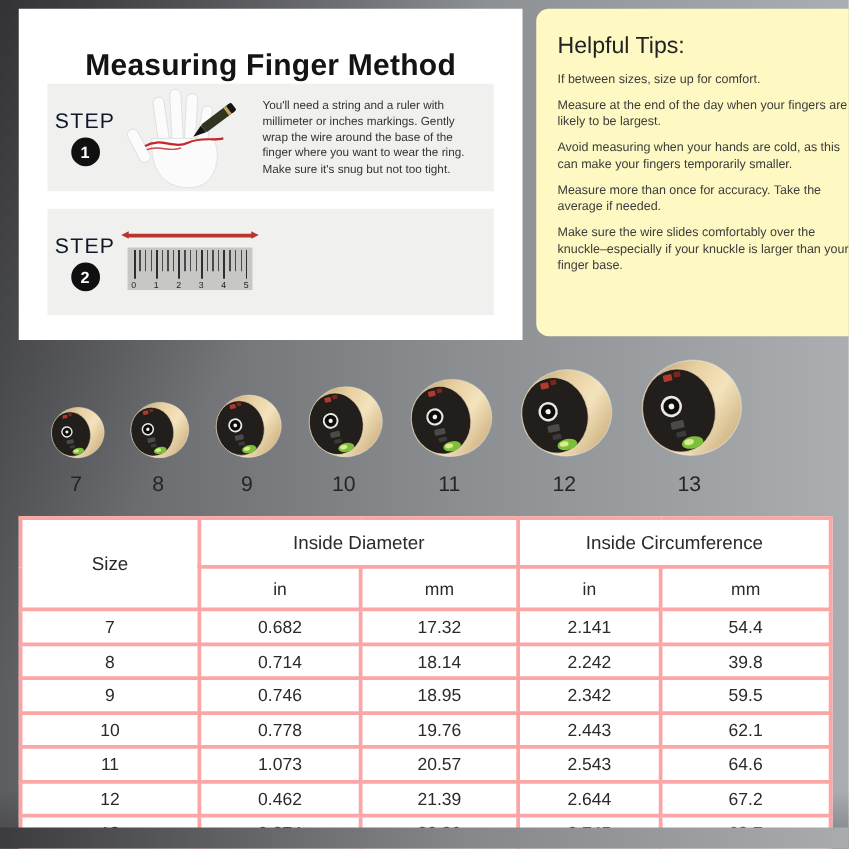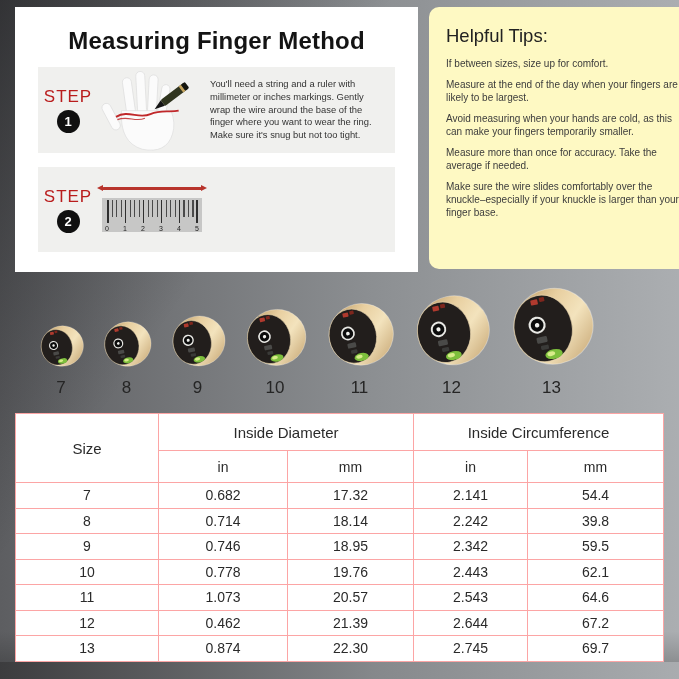--- a/index.html
+++ b/index.html
@@ -6,26 +6,26 @@
   body{
     width:679px;height:679px;position:relative;overflow:hidden;
     font-family:"Liberation Sans",sans-serif;
     background:
       linear-gradient(125deg, rgba(8,8,10,.5) 0%, rgba(8,8,10,0) 34%),
       linear-gradient(180deg, rgba(0,0,0,0) 93%, rgba(0,0,0,.28) 100%),
       linear-gradient(90deg,#5d5e61 0%, #8c8f92 55%, #abaeb1 100%);
   }
   
   .method-card{position:absolute;left:15px;top:7px;width:403px;height:265px;background:#ffffff;}
-  .method-title{margin:0;padding-top:20px;text-align:center;font-size:24px;font-weight:700;color:#141414;letter-spacing:.2px;}
+  .method-title{margin:0;padding-top:32px;text-align:center;font-size:24px;font-weight:700;color:#141414;letter-spacing:.2px;}
   .step-panel{position:absolute;left:23px;width:357px;background:#f0f0ee;display:flex;align-items:center;overflow:hidden;}
   .step-panel.s1{top:60px;height:86px;}
   .step-panel.s2{top:160px;height:85px;}
   .step-badge{width:60px;flex:none;text-align:center;}
-  .step-word{font-size:17px;color:#b91c1c;letter-spacing:1px;}
+  .step-word{font-size:17px;color:#0f172a;letter-spacing:1px;}
   .step-num{width:23px;height:23px;border-radius:50%;background:#101010;color:#fff;font-size:13px;font-weight:700;line-height:23px;margin:3px auto 0;text-align:center;}
   .step-figure{width:108px;flex:none;display:flex;flex-direction:column;align-items:center;justify-content:center;}
   .step-text{flex:1;font-size:9.4px;line-height:1.36;color:#333;padding:0 10px 0 4px;}
   
   .wire{position:relative;width:100px;height:3px;background:#b8342c;border-radius:2px;}
   .wire::before,.wire::after{content:"";position:absolute;top:-2px;border-top:3.5px solid transparent;border-bottom:3.5px solid transparent;}
   .wire::before{left:-5px;border-right:6px solid #b8342c;}
   .wire::after{right:-5px;border-left:6px solid #b8342c;}
   .ruler{position:relative;width:100px;height:34px;background:#c7c7c6;margin-top:8px;}
   .ticks-minor{position:absolute;left:5px;right:5px;top:2px;height:17px;background:repeating-linear-gradient(90deg,#4a4a4a 0 1px,transparent 1px 4.5px);}
@@ -35,21 +35,21 @@
   .tips-card{position:absolute;left:429px;top:7px;width:274px;min-height:262px;box-sizing:border-box;background:#fef9c3;border-radius:10px;padding:12px 17px 8px;}
   .tips-title{margin:6px 0 10px;font-size:18.5px;font-weight:400;color:#222;}
   .tip{font-size:10px;line-height:1.3;color:#3c3c3c;margin:0 0 8px;}
   
   .rings-section{position:absolute;left:0;top:270px;width:679px;height:138px;}
   .rings-row{display:flex;align-items:flex-end;justify-content:center;gap:16px;height:120px;margin-top:8px;transform:translateX(-23px);}
   .ring-item{display:flex;flex-direction:column;align-items:center;}
   .ring-size{margin-top:9px;font-size:17px;color:#252525;}
   
   .size-table{position:absolute;left:15px;top:413px;width:648px;border-collapse:collapse;table-layout:fixed;background:#fff;color:#2a2a2a;}
-  .size-table th,.size-table td{border:1px solid #fca5a5;font-weight:400;text-align:center;padding:0;}
+  .size-table th,.size-table td{border:3px solid #fca5a5;font-weight:400;text-align:center;padding:0;}
   .size-table tr.h1 th{height:36px;font-size:15px;}
   .size-table tr.h2 th{height:31px;font-size:14px;}
   .size-table tbody td{height:24.5px;font-size:14px;}
   .bottom-shade{position:absolute;left:0;bottom:0;width:679px;height:17px;background:linear-gradient(90deg,#3c3c3e 0%,#85888b 55%,#a9acaf 100%);}
   .defs-holder{position:absolute;width:0;height:0;}
 </style>
 </head>
 <body>
 
 <svg class="defs-holder" aria-hidden="true">

